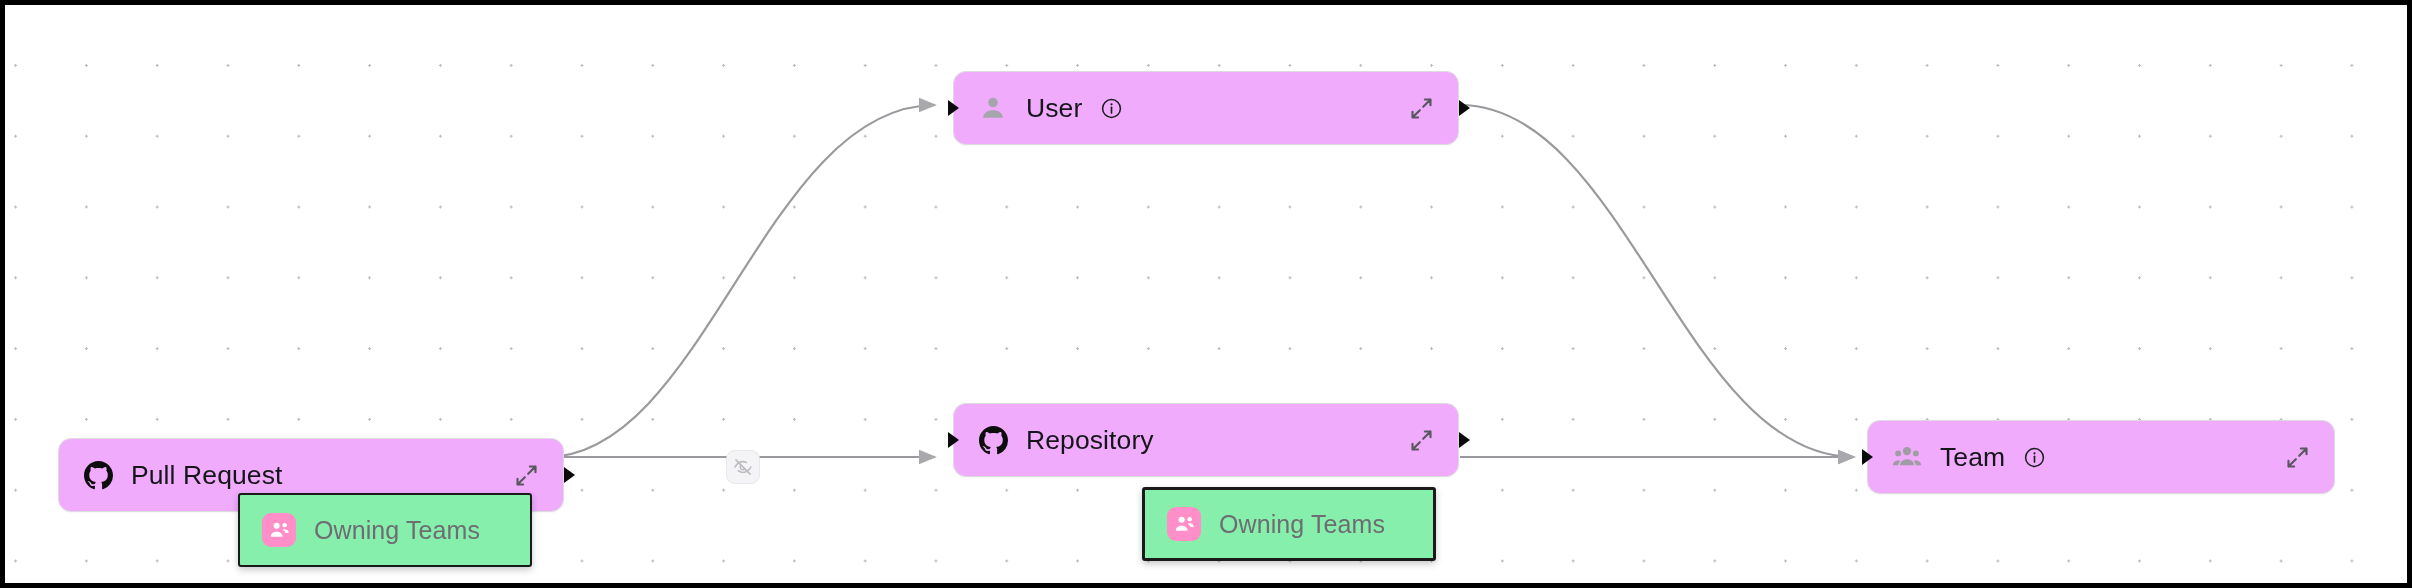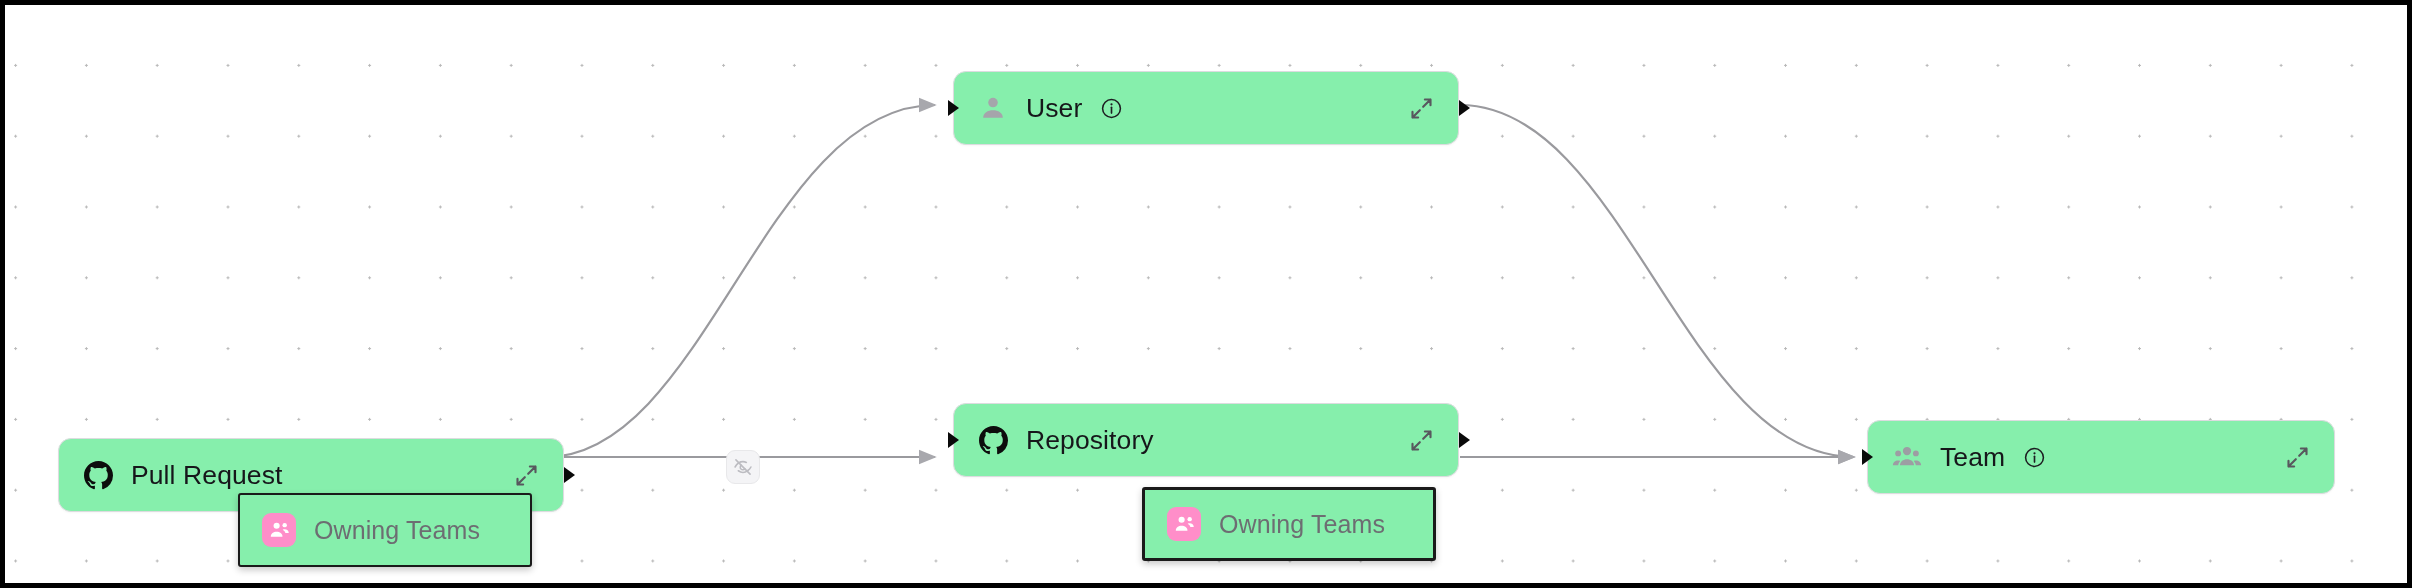--- a/index.html
+++ b/index.html
@@ -41,21 +41,21 @@
   .edge-path {
     fill: none;
     stroke: #9a9a9e;
     stroke-width: 2.2px;
   }
 
   
   .node {
     position: absolute;
     height: 74px;
-    background: #86efac;
+    background: #f0abfc;
     border: 1.6px solid #dcdcdf;
     border-radius: 13px;
     display: flex;
     align-items: center;
     padding: 0 22px 0 24px;
     box-shadow: 0 1px 2px rgba(0,0,0,0.035);
   }
   .node-type-icon {
     width: 30px;
     height: 30px;

